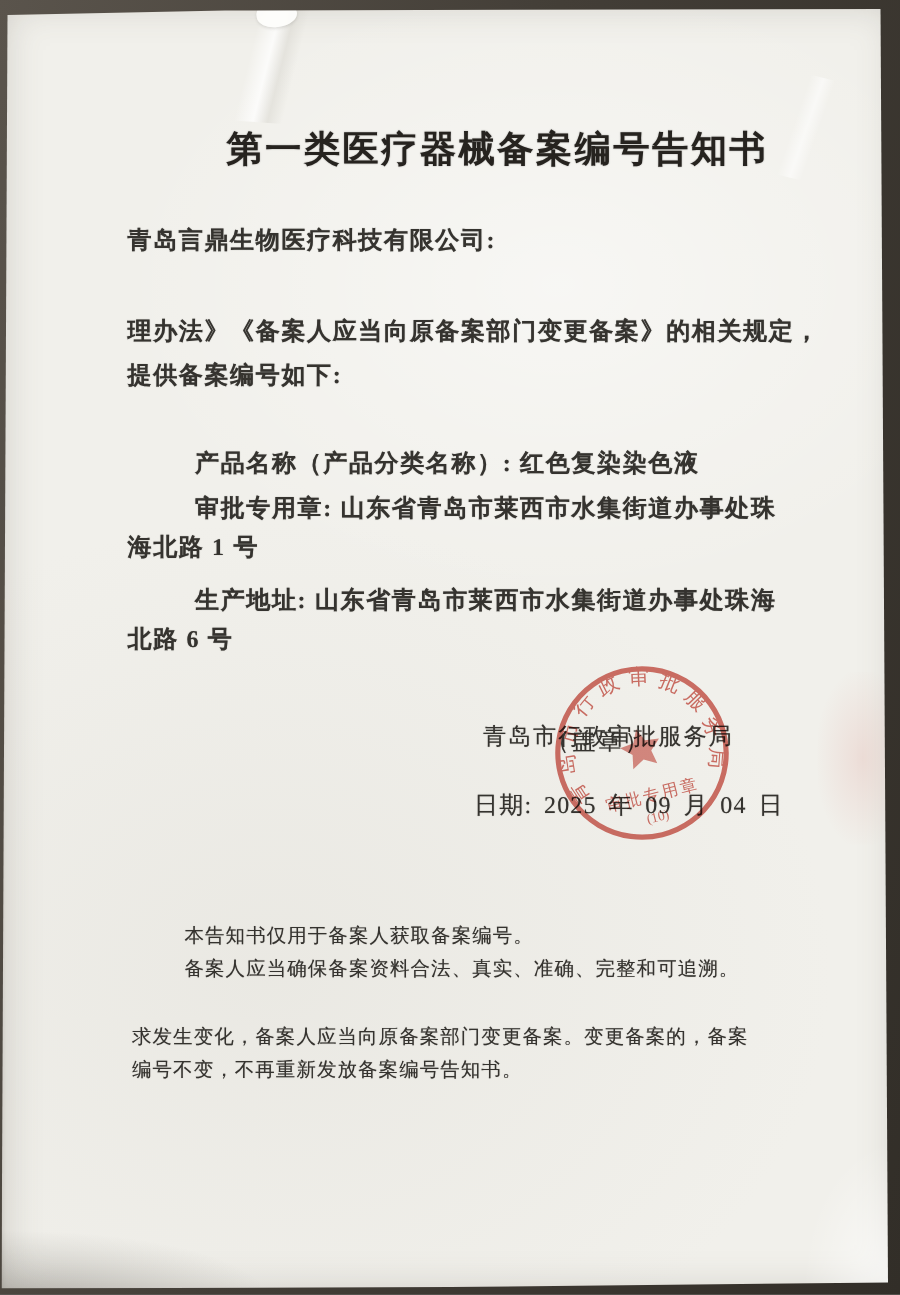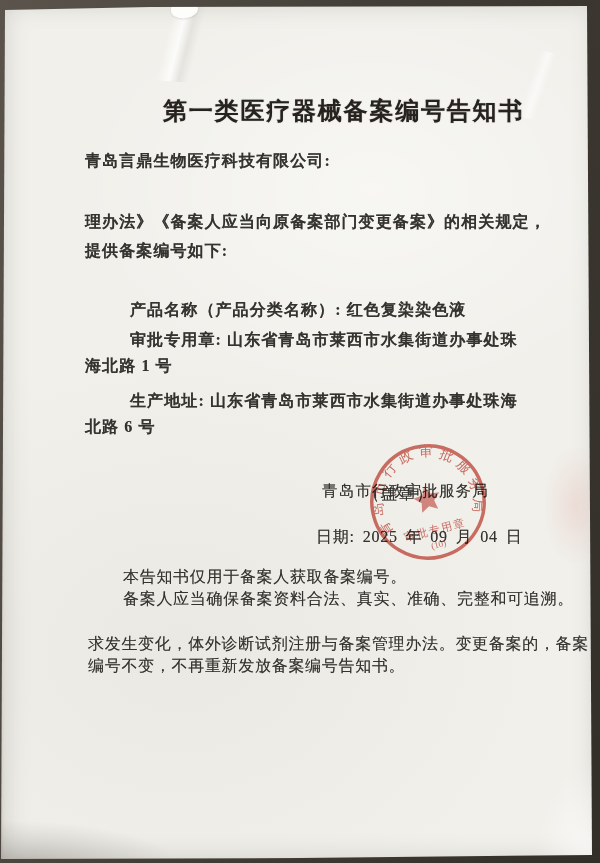--- a/index.html
+++ b/index.html
@@ -12,40 +12,41 @@
     position:absolute;inset:0;
     background:
       radial-gradient(ellipse 420px 300px at 62% 22%, rgba(255,255,255,.45), rgba(255,255,255,0) 70%),
       radial-gradient(ellipse 500px 400px at 30% 75%, rgba(221,219,212,.35), rgba(221,219,212,0) 75%),
       var(--paper,#f1f0eb);
     clip-path:polygon(5px 10px,150px 7px,587px 6px,592px 855px,300px 858px,1px 859px,3px 430px);
     box-shadow:inset 0 0 28px rgba(92,86,76,.28), inset 0 0 4px rgba(92,86,76,.35);
     color:var(--ink,#35332f);
   }
   .title{
-    position:absolute;left:147px;top:79px;margin:16px;
+    position:absolute;left:147px;top:79px;margin:4px;
     font-family:"DejaVu Sans","Liberation Sans",sans-serif;
     font-size:24px;font-weight:700;letter-spacing:1.8px;color:#26231f;
     text-shadow:0 0 1px rgba(40,38,35,.45);white-space:nowrap;
   }
   .bline{
     position:absolute;height:20px;line-height:20px;font-size:16px;
     letter-spacing:1.1px;white-space:nowrap;
     text-shadow:0 0 .6px rgba(55,52,48,.55);
     font-weight:bold;
   }
   .flush{left:85px}
   .ind{left:130px}
   .sline{
     position:absolute;font-size:15.5px;letter-spacing:1.2px;white-space:nowrap;
     text-shadow:0 0 .6px rgba(55,52,48,.55);
   }
   .nline{
-    position:absolute;font-size:16px;letter-spacing:.7px;white-space:nowrap;
+    position:absolute;font-size:13px;letter-spacing:.7px;white-space:nowrap;
     text-shadow:0 0 .5px rgba(55,52,48,.5);
+    margin-top:48px;
   }
   .nflush{left:88px}
   .nind{left:123px}
   .stamp{
     position:absolute;left:367px;top:441px;width:122px;height:122px;
     transform:rotate(-14deg);opacity:.78;mix-blend-mode:multiply;z-index:5;
   }
   .stamp circle{fill:none;stroke:var(--stamp-red,#c94b40);stroke-width:3.4}
   .stamp text{fill:var(--stamp-red,#c94b40)}
   .stamp .arc-t{font-size:13.8px;font-family:"Liberation Serif",serif;}
@@ -108,21 +109,21 @@
       <text class="arc-t">
         <textPath href="#arcpath" startOffset="2" textLength="184" lengthAdjust="spacing">青岛市行政审批服务局</textPath>
       </text>
       <path class="star" d="M60,44 L63.9,52.4 L73.1,53.5 L66.3,59.8 L68.1,68.9 L60,64.4 L51.9,68.9 L53.7,59.8 L46.9,53.5 L56.1,52.4 Z"></path>
       <text class="inner-t" x="60" y="92" text-anchor="middle">审批专用章</text>
       <text class="num-t" x="60" y="106" text-anchor="middle">(10)</text>
     </svg>
 
     <div class="nline nind" style="top:567px">本告知书仅用于备案人获取备案编号。</div>
     <div class="nline nind" style="top:589px">备案人应当确保备案资料合法、真实、准确、完整和可追溯。</div>
-    <div class="nline nflush" style="top:634px">求发生变化，体外诊断试剂注册与备案管理办法。变更备案的，备案</div>
+    <div class="nline nflush" style="top:634px">求发生变化，备案人应当向原备案部门变更备案。变更备案的，备案</div>
     <div class="nline nflush" style="top:656px">编号不变，不再重新发放备案编号告知书。</div>
 
     <div class="artifact crease-top"></div>
     <div class="artifact tape"></div>
     <div class="artifact crease-tr"></div>
     <div class="artifact bend-br"></div>
     <div class="artifact shadow-bl"></div>
     <div class="artifact smudge-red"></div>
   </div>
 </div>

